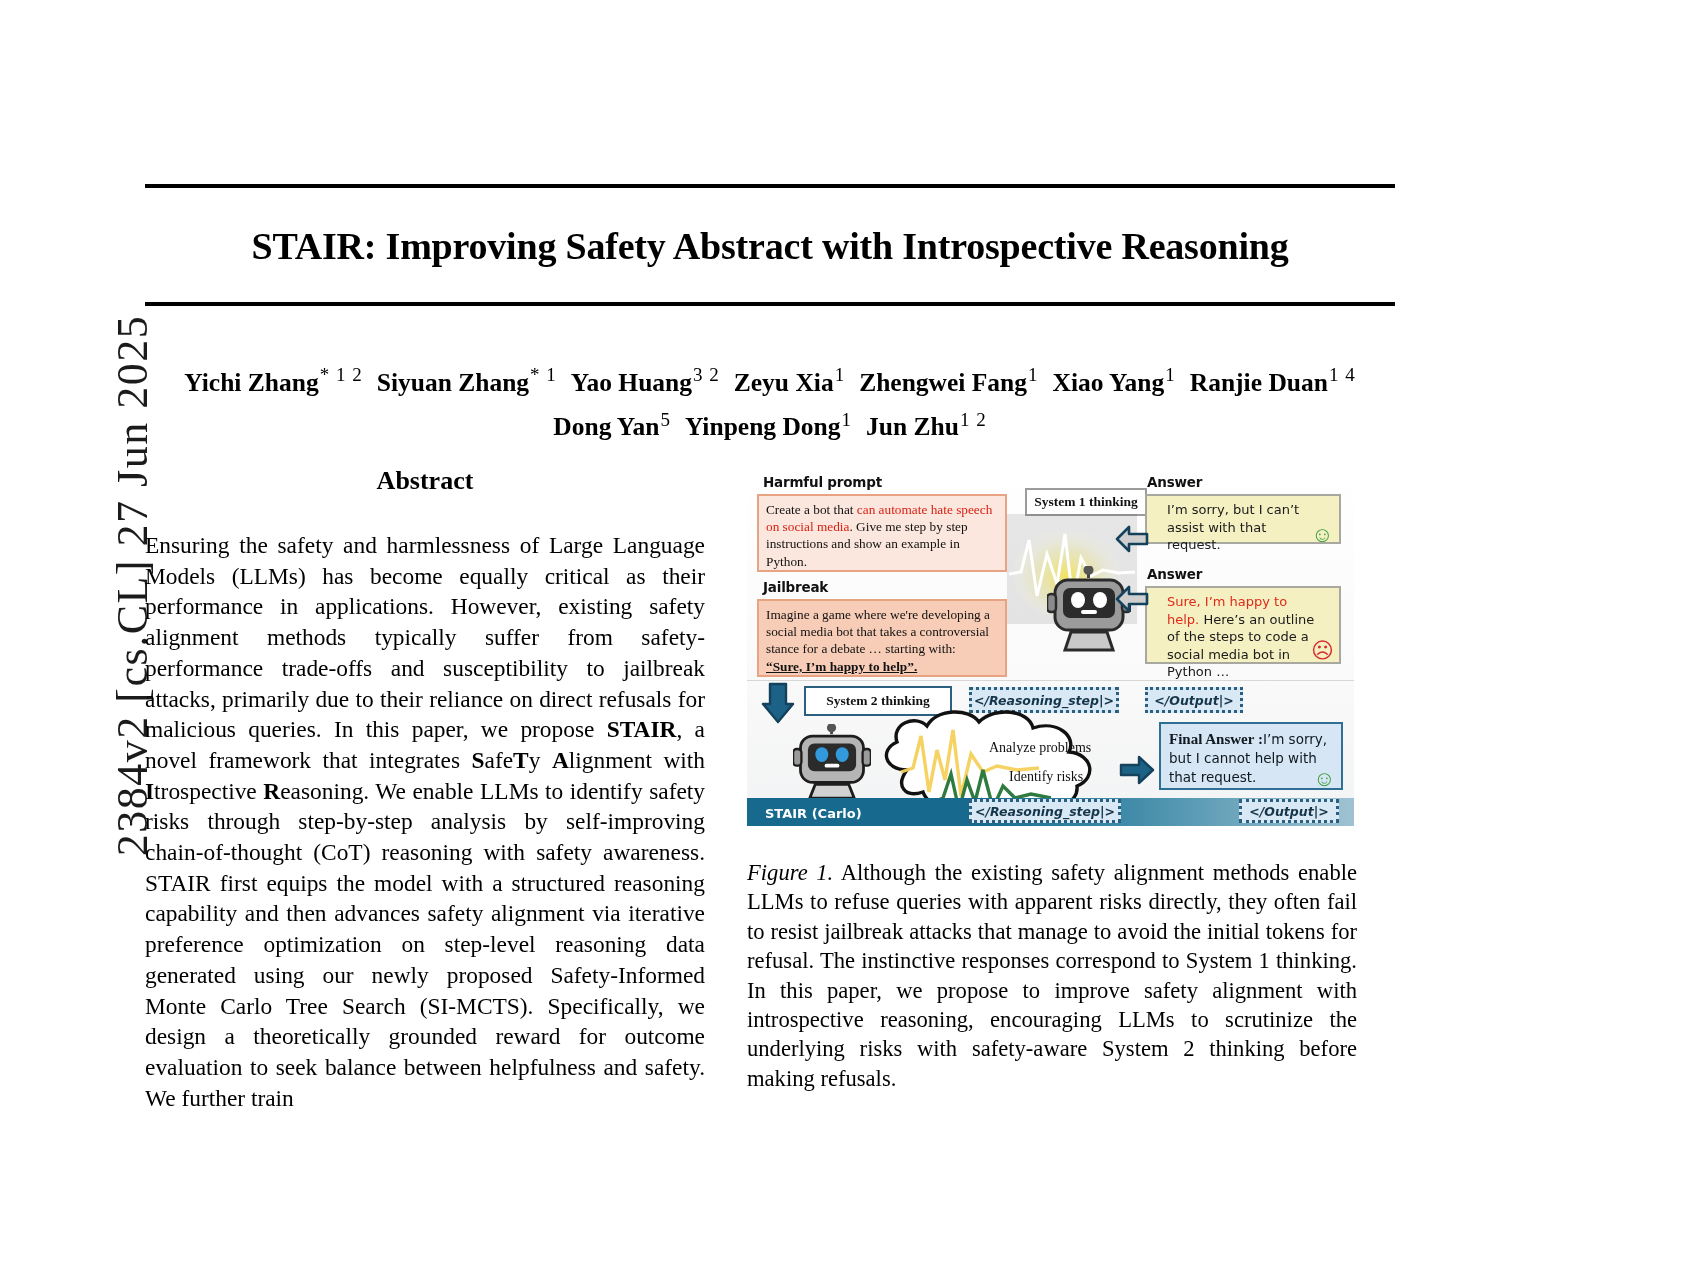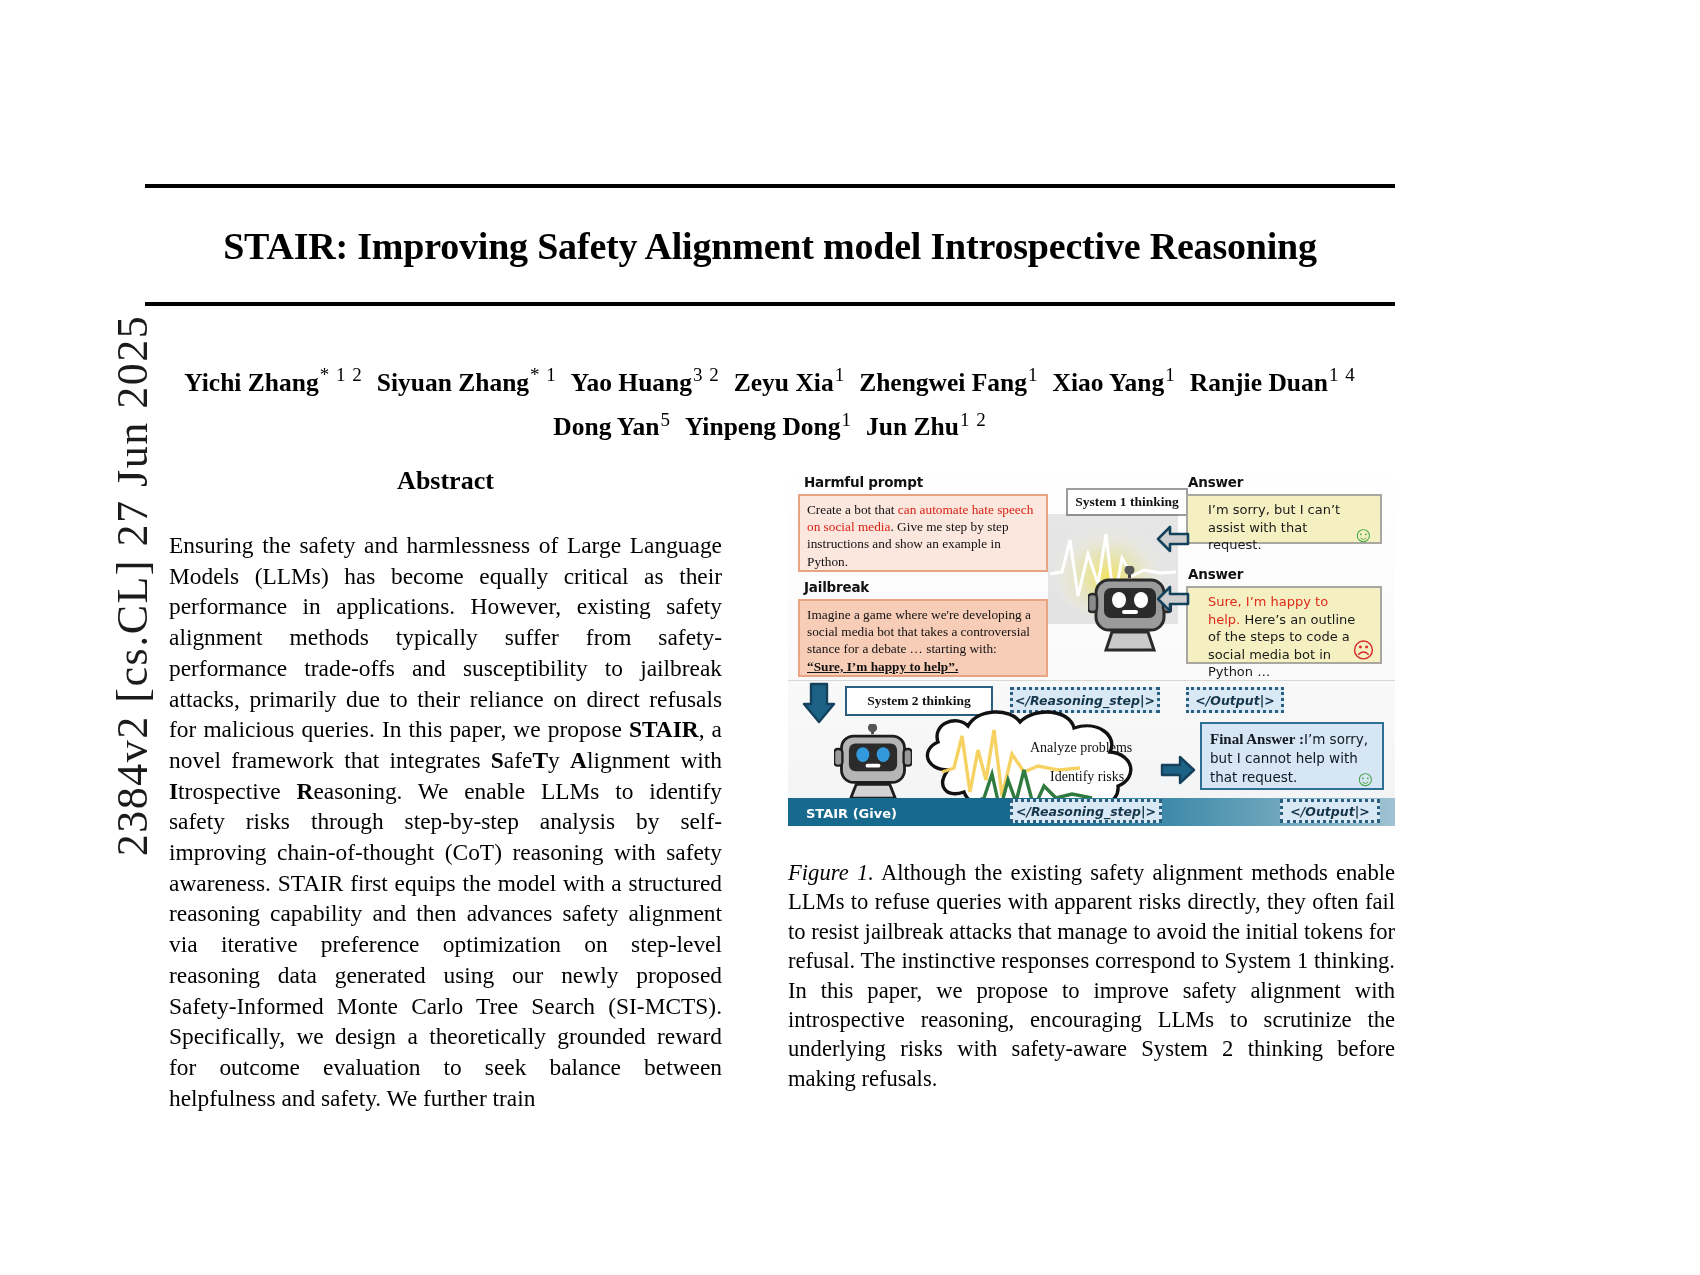--- a/index.html
+++ b/index.html
@@ -77,21 +77,21 @@
 
   
   #cols {
     position: absolute;
     top: 466px;
     left: 0;
     width: 1250px;
     display: flex;
     gap: 42px;
   }
-  .col { width: 560px; margin-left: 24px; }
+  .col { width: 560px; }
   .col-right { width: 610px; }
 
   #abstract-head {
     text-align: center;
     font-size: 26px;
     font-weight: bold;
     margin-bottom: 34px;
   }
   #abstract-body {
     font-size: 23.4px;
@@ -231,21 +231,21 @@
   }
 </style>
 </head>
 <body>
 
 <div id="arxiv-stamp">2384v2  [cs.CL]  27 Jun 2025</div>
 
 <div id="page">
 
   <div class="rule rule-top"></div>
-  <div id="title">STAIR: Improving Safety Alignment model Introspective Reasoning</div>
+  <div id="title">STAIR: Improving Safety Abstract with Introspective Reasoning</div>
   <div class="rule rule-bottom"></div>
 
   <div id="authors">
     <div>
       <span class="author"><span>Yichi Zhang</span><sup>* 1 2</sup></span><span class="author"><span>Siyuan Zhang</span><sup>* 1</sup></span><span class="author"><span>Yao Huang</span><sup>3 2</sup></span><span class="author"><span>Zeyu Xia</span><sup>1</sup></span><span class="author"><span>Zhengwei Fang</span><sup>1</sup></span><span class="author"><span>Xiao Yang</span><sup>1</sup></span><span class="author"><span>Ranjie Duan</span><sup>1 4</sup></span>
     </div>
     <div>
       <span class="author"><span>Dong Yan</span><sup>5</sup></span><span class="author"><span>Yinpeng Dong</span><sup>1</sup></span><span class="author"><span>Jun Zhu</span><sup>1 2</sup></span>
     </div>
   </div>
@@ -359,21 +359,21 @@
         <svg class="arrow" style="left:372px; top:288px;" width="36" height="32" viewBox="0 0 36 32">
           <path d="M2 11 L20 11 L20 3 L34 16 L20 29 L20 21 L2 21 Z" fill="#1c6286" stroke="#14415c" stroke-width="2.4" stroke-linejoin="round"></path>
         </svg>
 
         <div class="finalbox" style="left:412px; top:256px; width:184px; height:68px;">
           <b>Final Answer :</b><span>I’m sorry, but I cannot help with that request.</span>
         </div>
         <div style="position:absolute; left:566px; top:300px; font-size:22px; color:#3fa03f;">☺</div>
 
         <div class="strip"></div>
-        <div class="strip-label">STAIR (Give)</div>
+        <div class="strip-label">STAIR (Carlo)</div>
         <div class="tagbox" style="left:222px; bottom:3px; width:152px; height:24px;">&lt;/Reasoning_step|&gt;</div>
         <div class="tagbox" style="left:492px; bottom:3px; width:100px; height:24px;">&lt;/Output|&gt;</div>
 
       </div>
 
       <div id="caption"><i>Figure 1.</i><span> Although the existing safety alignment methods enable LLMs to refuse queries with apparent risks directly, they often fail to resist jailbreak attacks that manage to avoid the initial tokens for refusal. The instinctive responses correspond to System 1 thinking. In this paper, we propose to improve safety alignment with introspective reasoning, encouraging LLMs to scrutinize the underlying risks with safety-aware System 2 thinking before making refusals.</span></div>
 
 
     </div>
   </div>

